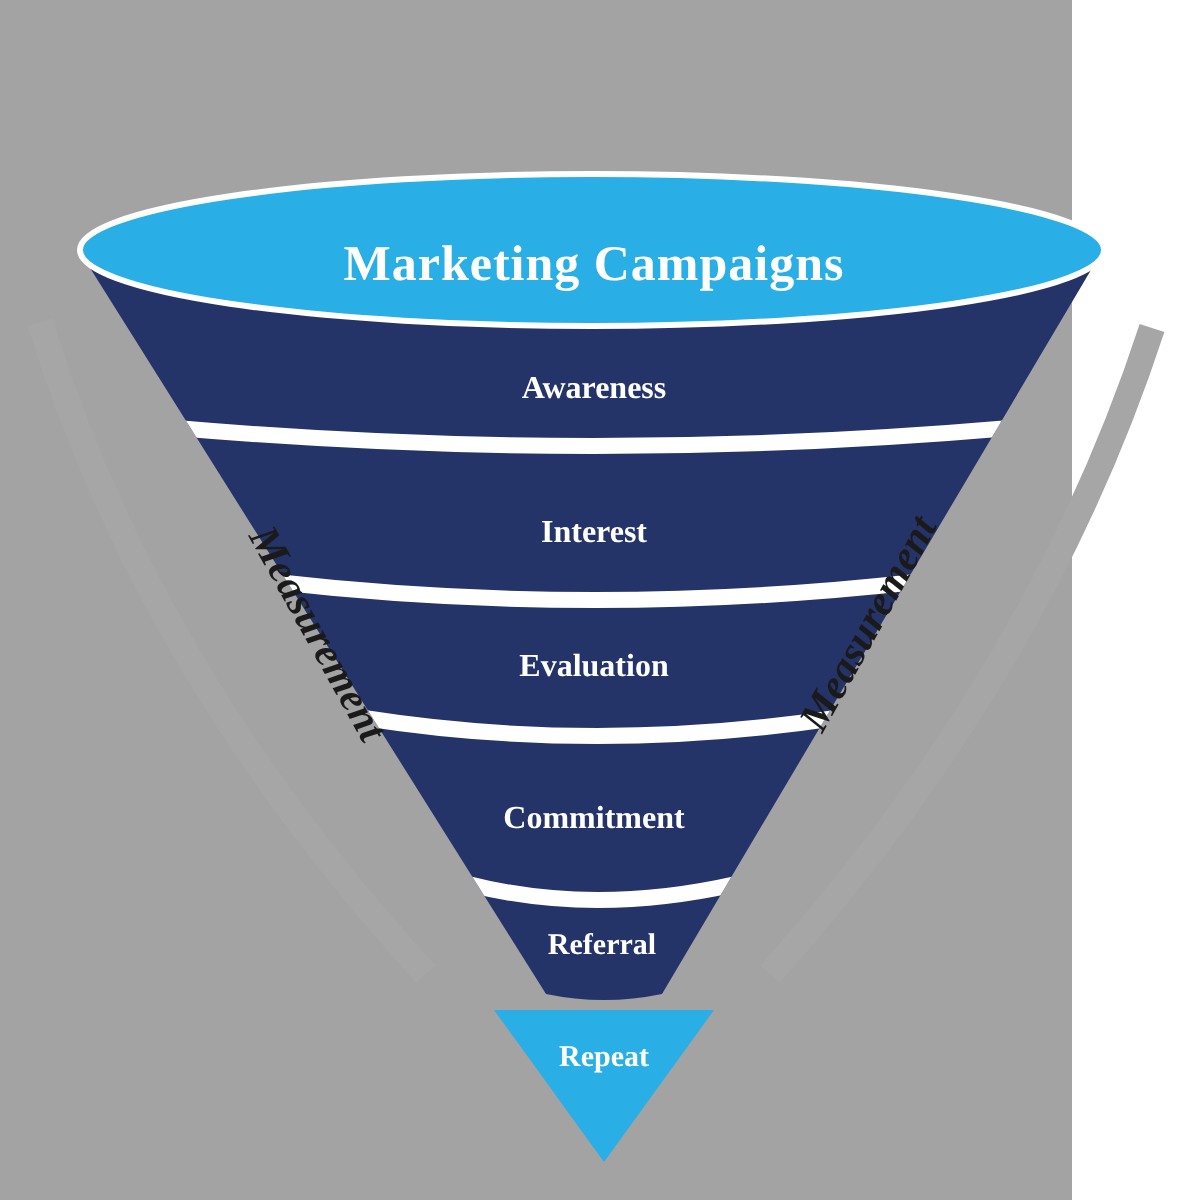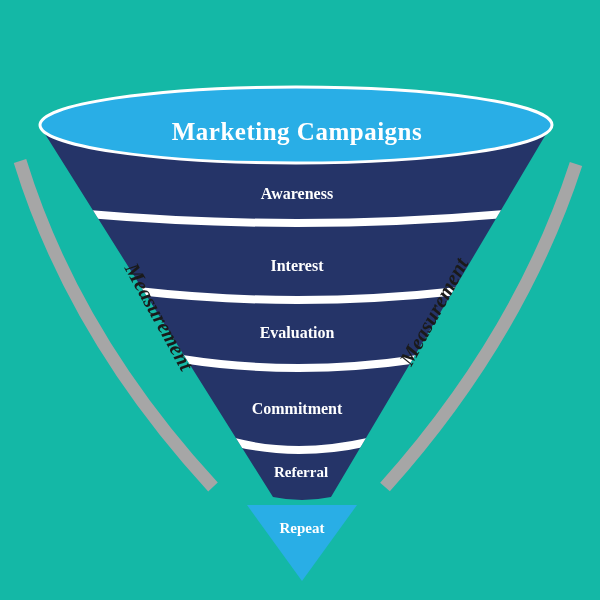--- a/index.html
+++ b/index.html
@@ -6,23 +6,23 @@
     margin: 0;
     padding: 0;
     background: #ffffff;
     width: 600px;
     height: 600px;
     overflow: hidden;
     font-family: "Liberation Serif", serif;
   }
   .canvas {
     position: relative;
-    width: 600px;
+    width: 536px;
     height: 600px;
-    background: #14b8a6;
+    background: #a3a3a3;
   }
   svg { display: block; }
   .stage-label {
     font-family: "Liberation Serif", serif;
     font-weight: bold;
     text-anchor: middle;
   }
   .title-label {
     font-family: "Liberation Serif", serif;
     font-weight: bold;

